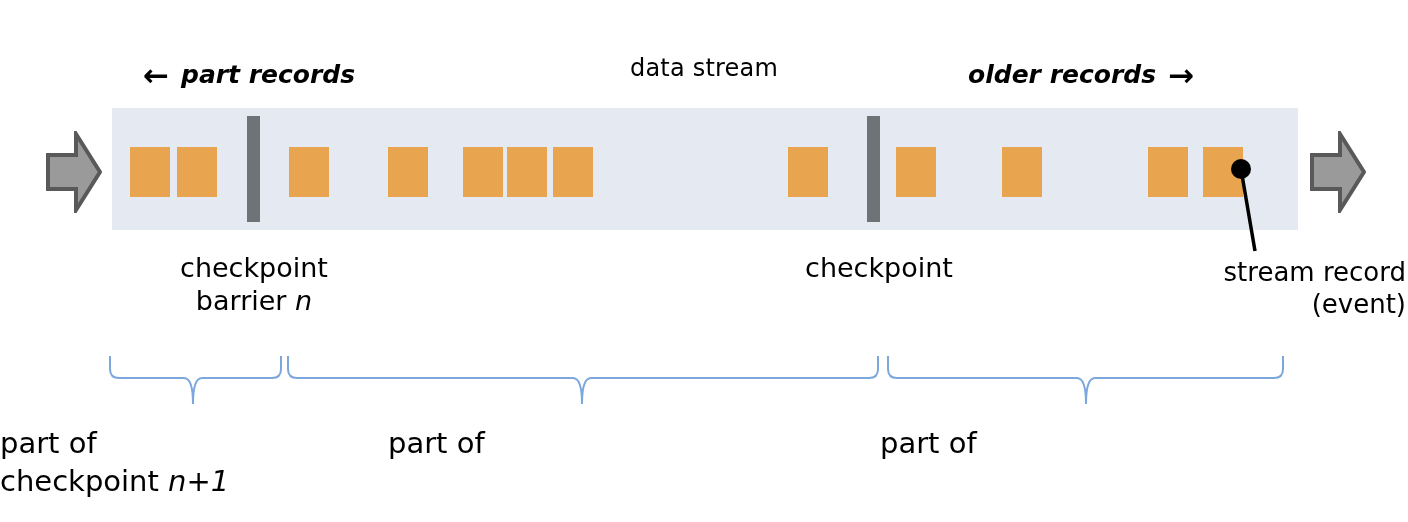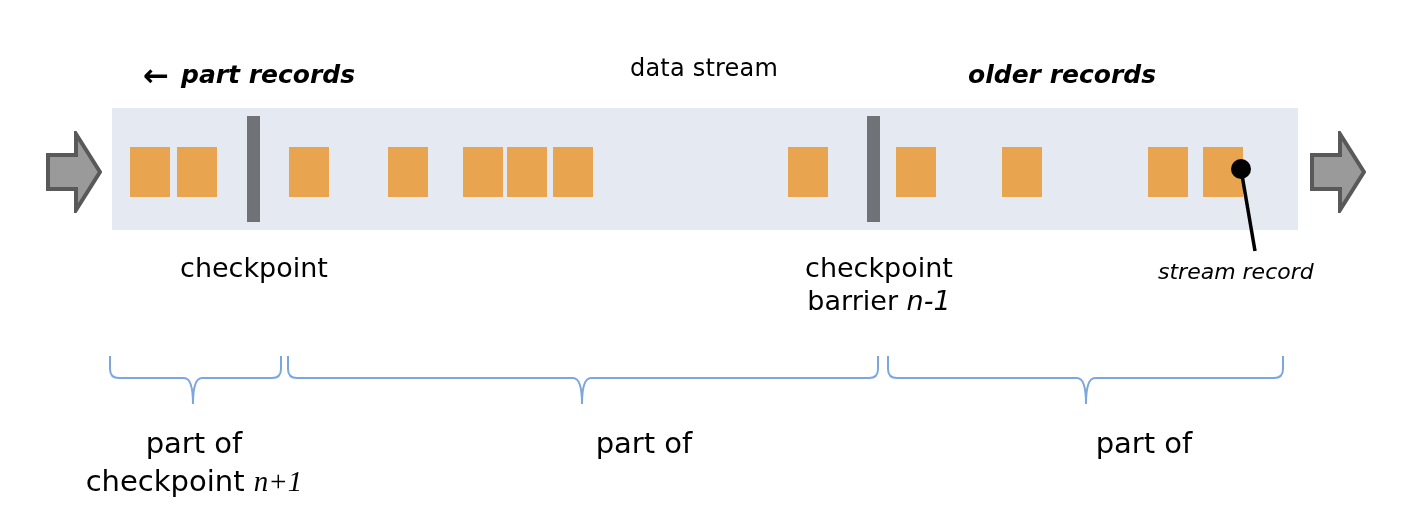--- a/index.html
+++ b/index.html
@@ -41,21 +41,21 @@
     line-height: 34px;
     font-style: italic;
     font-weight: 600;
     white-space: nowrap;
     display: flex;
     align-items: center;
     gap: 12px;
     color: #000000;
   }
   .dir-left  { left: 143px; }
-  .dir-right { left: 968px; flex-direction: column; }
+  .dir-right { left: 968px; }
   .dir-caption .arrow-glyph {
     font-style: normal;
     font-weight: 700;
     font-size: 31px;
     line-height: 31px;
   }
 
   
   .stream-band {
     position: absolute;
@@ -116,47 +116,45 @@
   .barrier-caption .ital { font-style: italic; }
   .cap-n   { left: 148px; top: 251px; width: 212px; }
   .cap-n1  { left: 768px; top: 251px; width: 222px; }
 
   
   .event-caption {
     position: absolute;
     left: 1158px;
     top: 256px;
     width: 248px;
-    font-size: 22px;
+    font-size: 26px;
     line-height: 32px;
-    font-style: italic;
-    text-align: left;
+    text-align: right;
     color: #000000;
   }
 
   
   .brackets {
     position: absolute;
     left: 0;
     top: 352px;
     width: 1408px;
     height: 62px;
   }
 
   
   .part-caption {
     position: absolute;
     top: 424px;
     font-size: 29px;
     line-height: 38px;
-    text-align: center;
     white-space: nowrap;
     color: #000000;
   }
-  .part-caption .ital { font-style: italic; font-family: Liberation Serif, serif; }
+  .part-caption .ital { font-style: italic; }
   .part-1 { left: 0px;   width: 388px; }
   .part-2 { left: 388px; width: 512px; }
   .part-3 { left: 880px; width: 528px; }
 </style>
 </head>
 <body>
 
 <div id="canvas">
 
   <div class="title">data stream</div>
@@ -206,28 +204,29 @@
 
   <div class="event-marker">
     <svg width="100" height="110" viewBox="0 0 100 110" xmlns="http://www.w3.org/2000/svg">
       <line x1="55" y1="14" x2="69" y2="96" stroke="#000000" stroke-width="3.5"></line>
       <circle cx="55" cy="14" r="10" fill="#000000"></circle>
     </svg>
   </div>
 
   <div class="barrier-caption cap-n">
     <div>checkpoint</div>
+    <div><span>barrier </span><span class="ital">n</span></div>
   </div>
   <div class="barrier-caption cap-n1">
     <div>checkpoint</div>
-    <div><span>barrier </span><span class="ital">n-1</span></div>
   </div>
 
   <div class="event-caption">
     <div>stream record</div>
+    <div>(event)</div>
   </div>
 
   <div class="brackets">
     <svg id="brackets-svg" width="1408" height="62" viewBox="0 0 1408 62" xmlns="http://www.w3.org/2000/svg">
         <path d="M 110 4 L 110 17 Q 110 26 119 26 L 184 26 Q 193 26 193 52 Q 193 26 202 26 L 272 26 Q 281 26 281 17 L 281 4" fill="none" stroke="#7ba7dd" stroke-width="2"></path>
         <path d="M 288 4 L 288 17 Q 288 26 297 26 L 573 26 Q 582 26 582 52 Q 582 26 591 26 L 869 26 Q 878 26 878 17 L 878 4" fill="none" stroke="#7ba7dd" stroke-width="2"></path>
         <path d="M 888 4 L 888 17 Q 888 26 897 26 L 1077 26 Q 1086 26 1086 52 Q 1086 26 1095 26 L 1274 26 Q 1283 26 1283 17 L 1283 4" fill="none" stroke="#7ba7dd" stroke-width="2"></path>
       </svg>
   </div>
 

